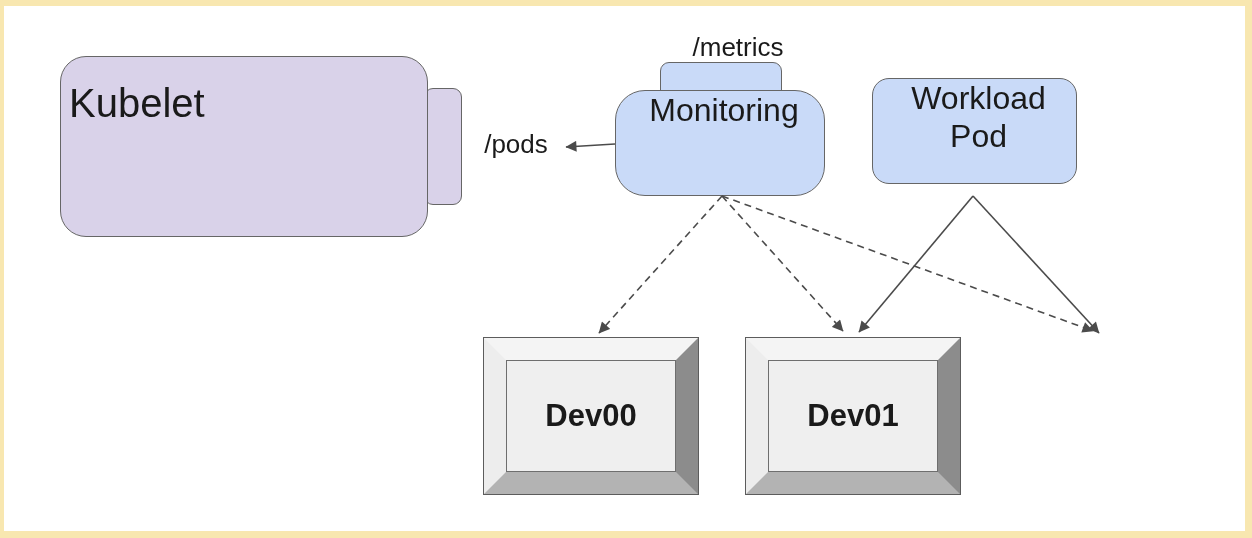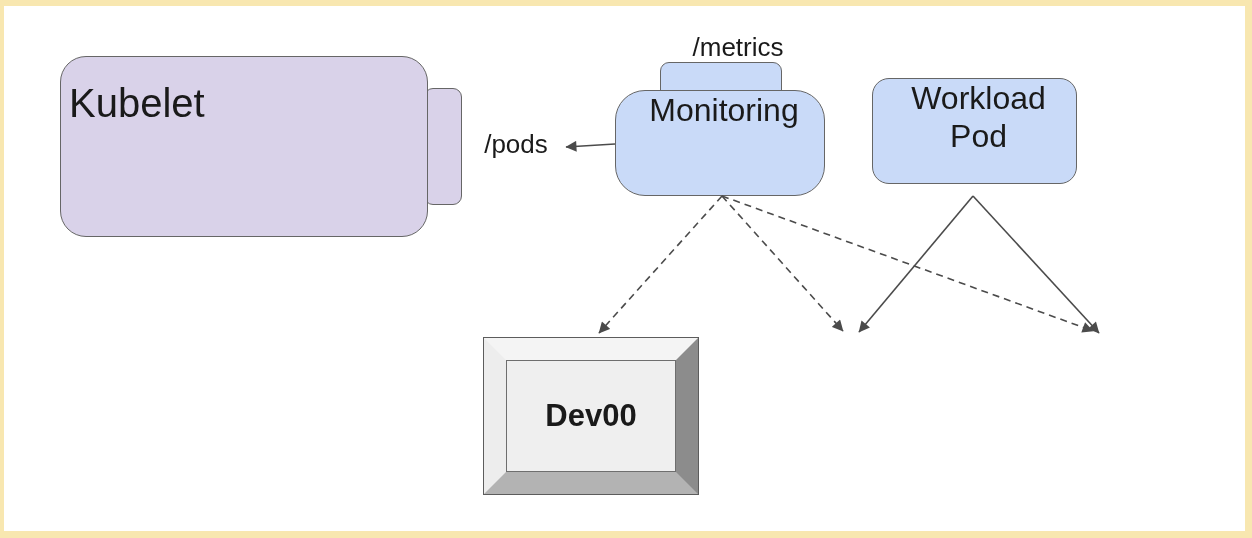--- a/index.html
+++ b/index.html
@@ -166,13 +166,19 @@
     <span>Workload</span>
     <span>Pod</span>
   </div>
 
   <div class="device dev00">
     <div class="device-bezel"></div>
     <div class="device-face">
       <span>Dev00</span>
     </div>
   </div>
+  <div class="device dev01">
+    <div class="device-bezel"></div>
+    <div class="device-face">
+      <span>Dev01</span>
+    </div>
+  </div>
 </div>
 
 </body></html>

